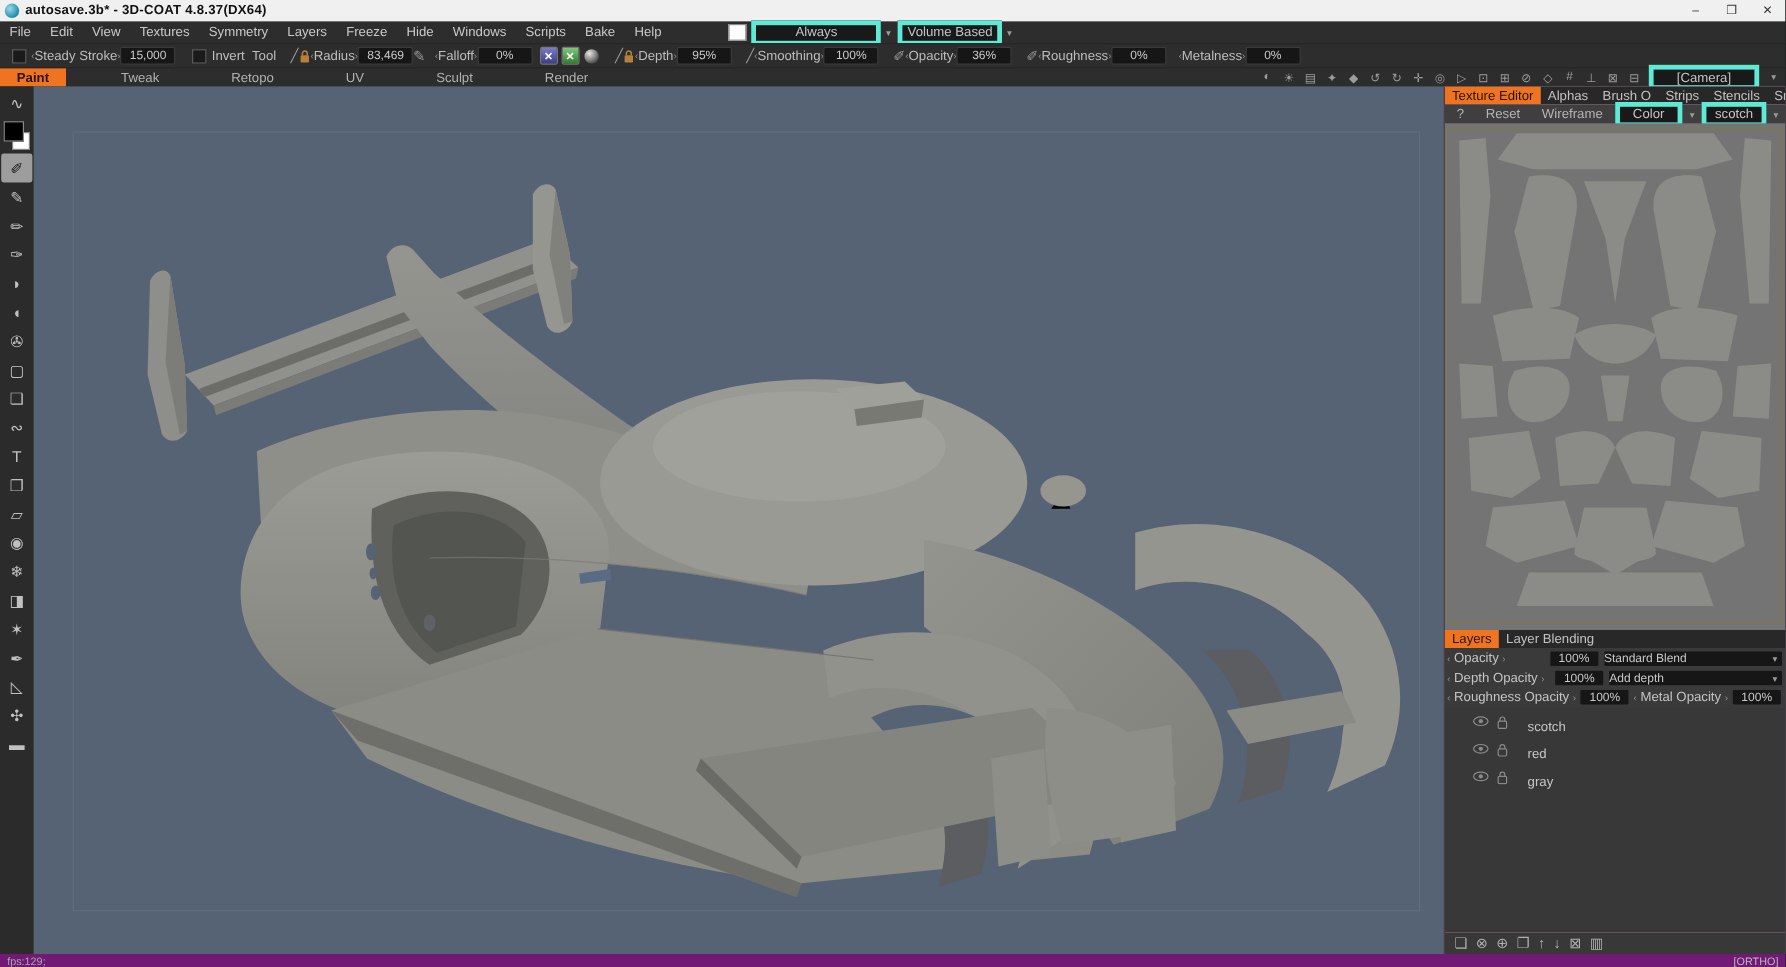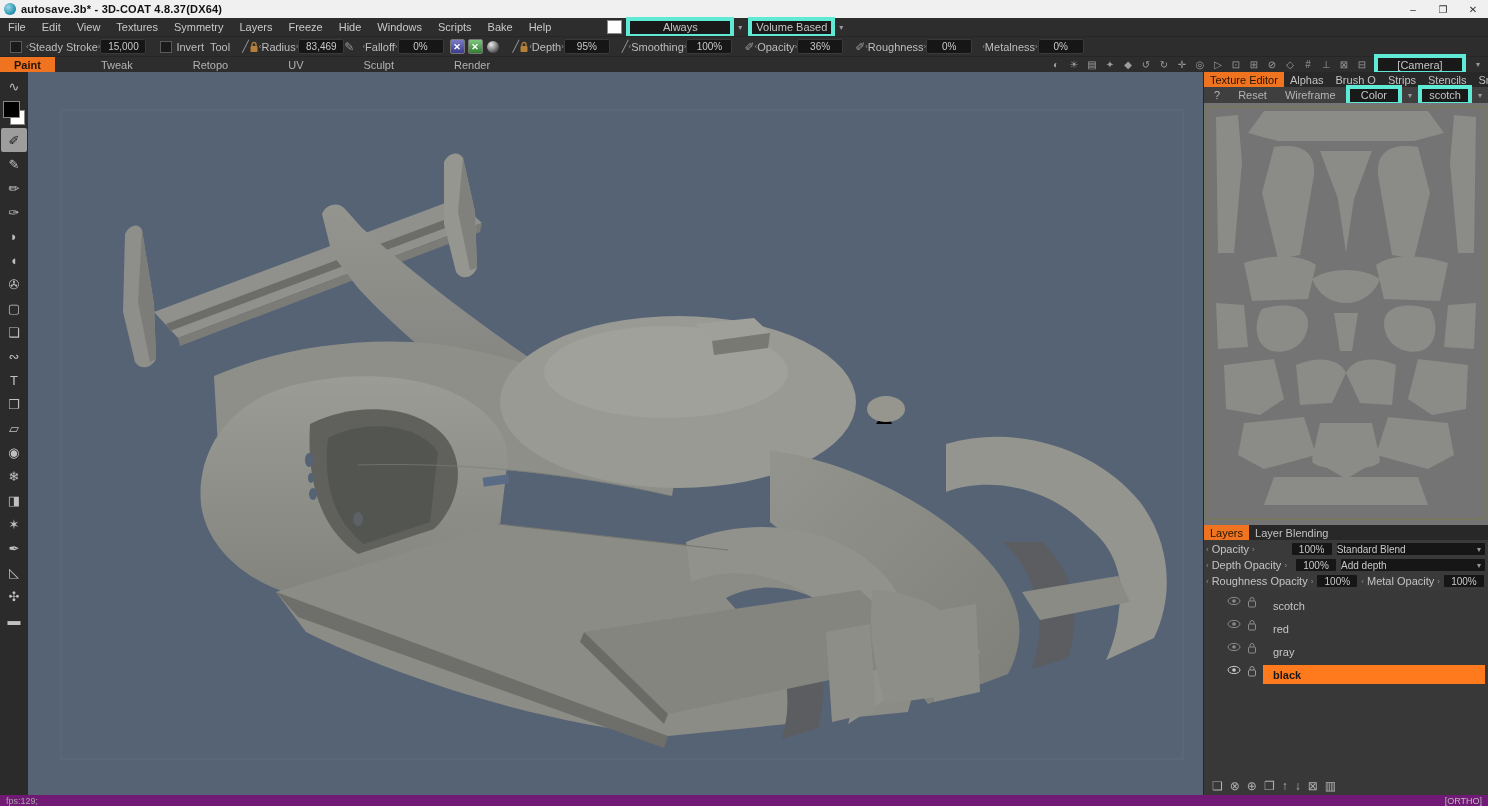--- a/index.html
+++ b/index.html
@@ -448,31 +448,20 @@
           <svg width="14" height="10">
               <ellipse cx="7" cy="5" rx="6" ry="3.6" fill="none" stroke="#8a8a8a"></ellipse>
               <circle cx="7" cy="5" r="1.8" fill="#8a8a8a"></circle>
             </svg>
           <svg width="10" height="12">
               <rect x="1.5" y="5" width="7" height="6" rx="1" fill="none" stroke="#8a8a8a"></rect>
               <path d="M3 5 V3.5 A2 2 0 0 1 7 3.5 V5" fill="none" stroke="#8a8a8a"></path>
             </svg>
           <div class="lname">gray</div>
         </div>
-        <div class="lrow selected">
-          <svg width="14" height="10">
-              <ellipse cx="7" cy="5" rx="6" ry="3.6" fill="none" stroke="#c8c8c8"></ellipse>
-              <circle cx="7" cy="5" r="1.8" fill="#c8c8c8"></circle>
-            </svg>
-          <svg width="10" height="12">
-              <rect x="1.5" y="5" width="7" height="6" rx="1" fill="none" stroke="#9a9a9a"></rect>
-              <path d="M3 5 V3.5 A2 2 0 0 1 7 3.5 V5" fill="none" stroke="#9a9a9a"></path>
-            </svg>
-          <div class="lname">black</div>
-        </div>
       </div>
       <div class="lactions">
         <span>❏</span>
         <span>⊗</span>
         <span>⊕</span>
         <span>❐</span>
         <span>↑</span>
         <span>↓</span>
         <span>⊠</span>
         <span>▥</span>

